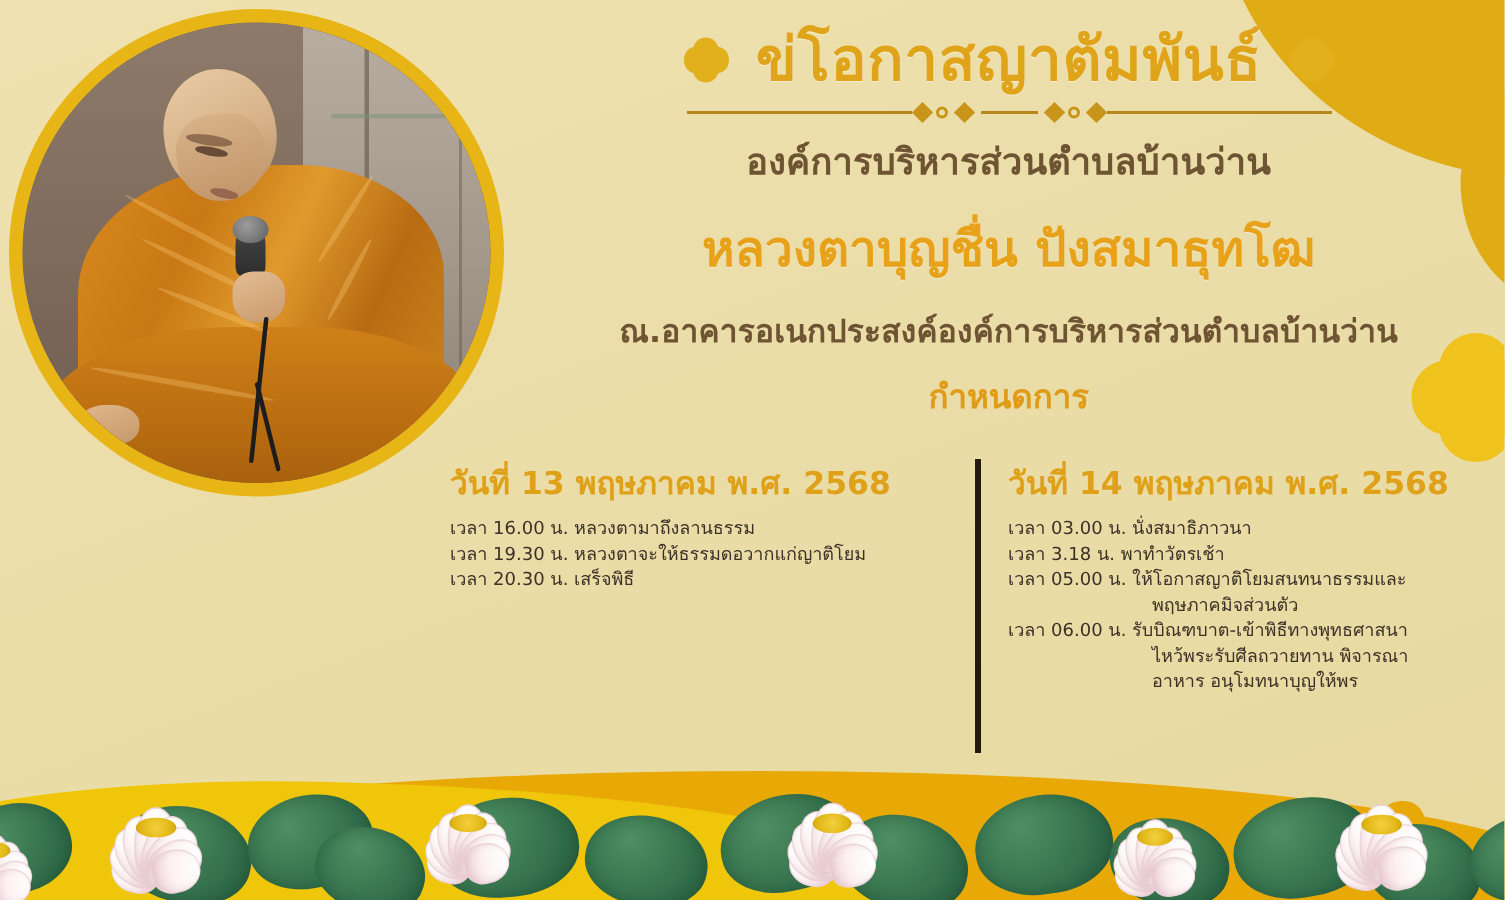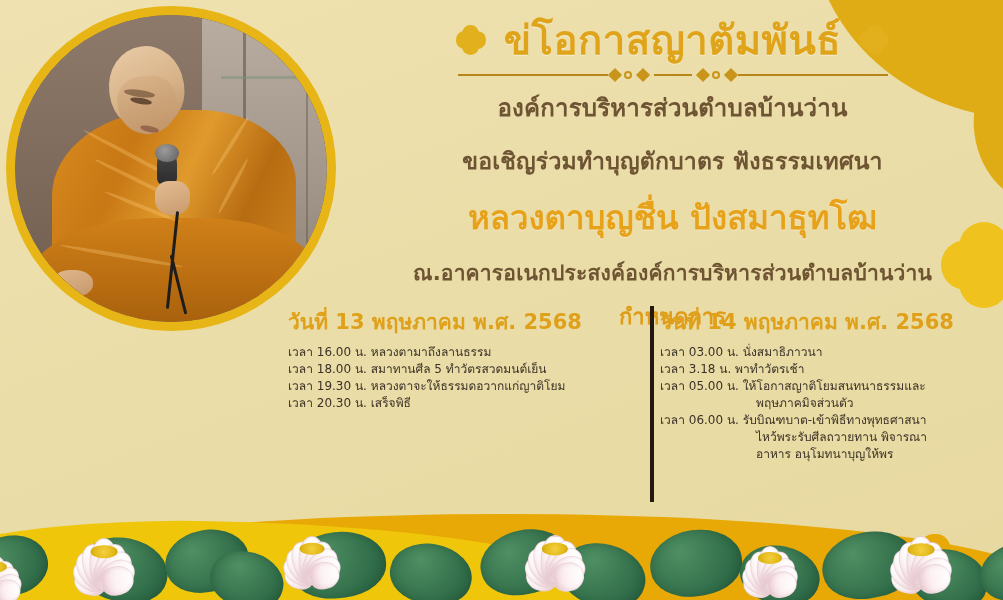--- a/index.html
+++ b/index.html
@@ -117,21 +117,21 @@
   .divider .cir.c2{left:254px;}
 
   .line-brown{font-size:24px;font-weight:bold;color:#6E5433;margin-top:6px;letter-spacing:.2px;}
   .line-brown.l2{font-size:23px;margin-top:16px;}
   .line-gold-big{font-size:33px;font-weight:bold;color:#E7A21A;margin-top:12px;
     text-shadow:0 1px 0 rgba(255,255,255,.4);}
   .line-brown.l3{font-size:21px;margin-top:12px;}
   .line-gold-sm{font-size:22px;font-weight:bold;color:#E09C18;margin-top:10px;}
 
   
-  .schedule{position:absolute;left:288px;top:305px;width:700px;display:flex;}
+  .schedule{position:absolute;left:300px;top:305px;width:700px;display:flex;}
   .col{box-sizing:border-box;}
   .col-left{width:350px;padding-right:14px;}
   .col-right{width:350px;padding-left:22px;}
   .vdivider{position:absolute;left:650px;top:306px;width:4px;height:196px;background:#221a10;}
   .day-head{font-size:21px;font-weight:bold;color:#E0A11A;margin-bottom:6px;}
   .evt{font-size:12px;color:#3b3127;line-height:1.42;white-space:nowrap;}
   .evt.wrap{white-space:normal;}
   .evt .cont{display:block;padding-left:96px;}
 
   
@@ -227,34 +227,32 @@
       <div class="cir c1"></div>
       <div class="dia d2"></div>
       <div class="bar m"></div>
       <div class="dia d3"></div>
       <div class="cir c2"></div>
       <div class="dia d4"></div>
       <div class="bar r"></div>
     </div>
 
     <div class="line-brown">องค์การบริหารส่วนตำบลบ้านว่าน</div>
-    <div class="line-brown l2">ขอเชิญร่วมทำบุญตักบาตร ฟังธรรมเทศนา</div>
     <div class="line-gold-big">หลวงตาบุญชื่น ปังสมาธุทโฒ</div>
     <div class="line-brown l3">ณ.อาคารอเนกประสงค์องค์การบริหารส่วนตำบลบ้านว่าน</div>
     <div class="line-gold-sm">กำหนดการ</div>
   </div>
 
   <div class="vdivider"></div>
   <div class="schedule">
 
     <div class="col col-left">
       <div class="day-head">วันที่ 13 พฤษภาคม พ.ศ. 2568</div>
       <div id="day1-events">
           <div class="evt">เวลา 16.00 น. หลวงตามาถึงลานธรรม</div>
-          <div class="evt">เวลา 18.00 น. สมาทานศีล 5 ทำวัตรสวดมนต์เย็น</div>
           <div class="evt">เวลา 19.30 น. หลวงตาจะให้ธรรมดอวากแก่ญาติโยม</div>
           <div class="evt">เวลา 20.30 น. เสร็จพิธี</div>
         </div>
     </div>
 
     <div class="col col-right">
       <div class="day-head">วันที่ 14 พฤษภาคม พ.ศ. 2568</div>
       <div id="day2-events">
           <div class="evt wrap"><span>เวลา 03.00 น. นั่งสมาธิภาวนา</span></div>
           <div class="evt wrap"><span>เวลา 3.18 น. พาทำวัตรเช้า</span></div>

